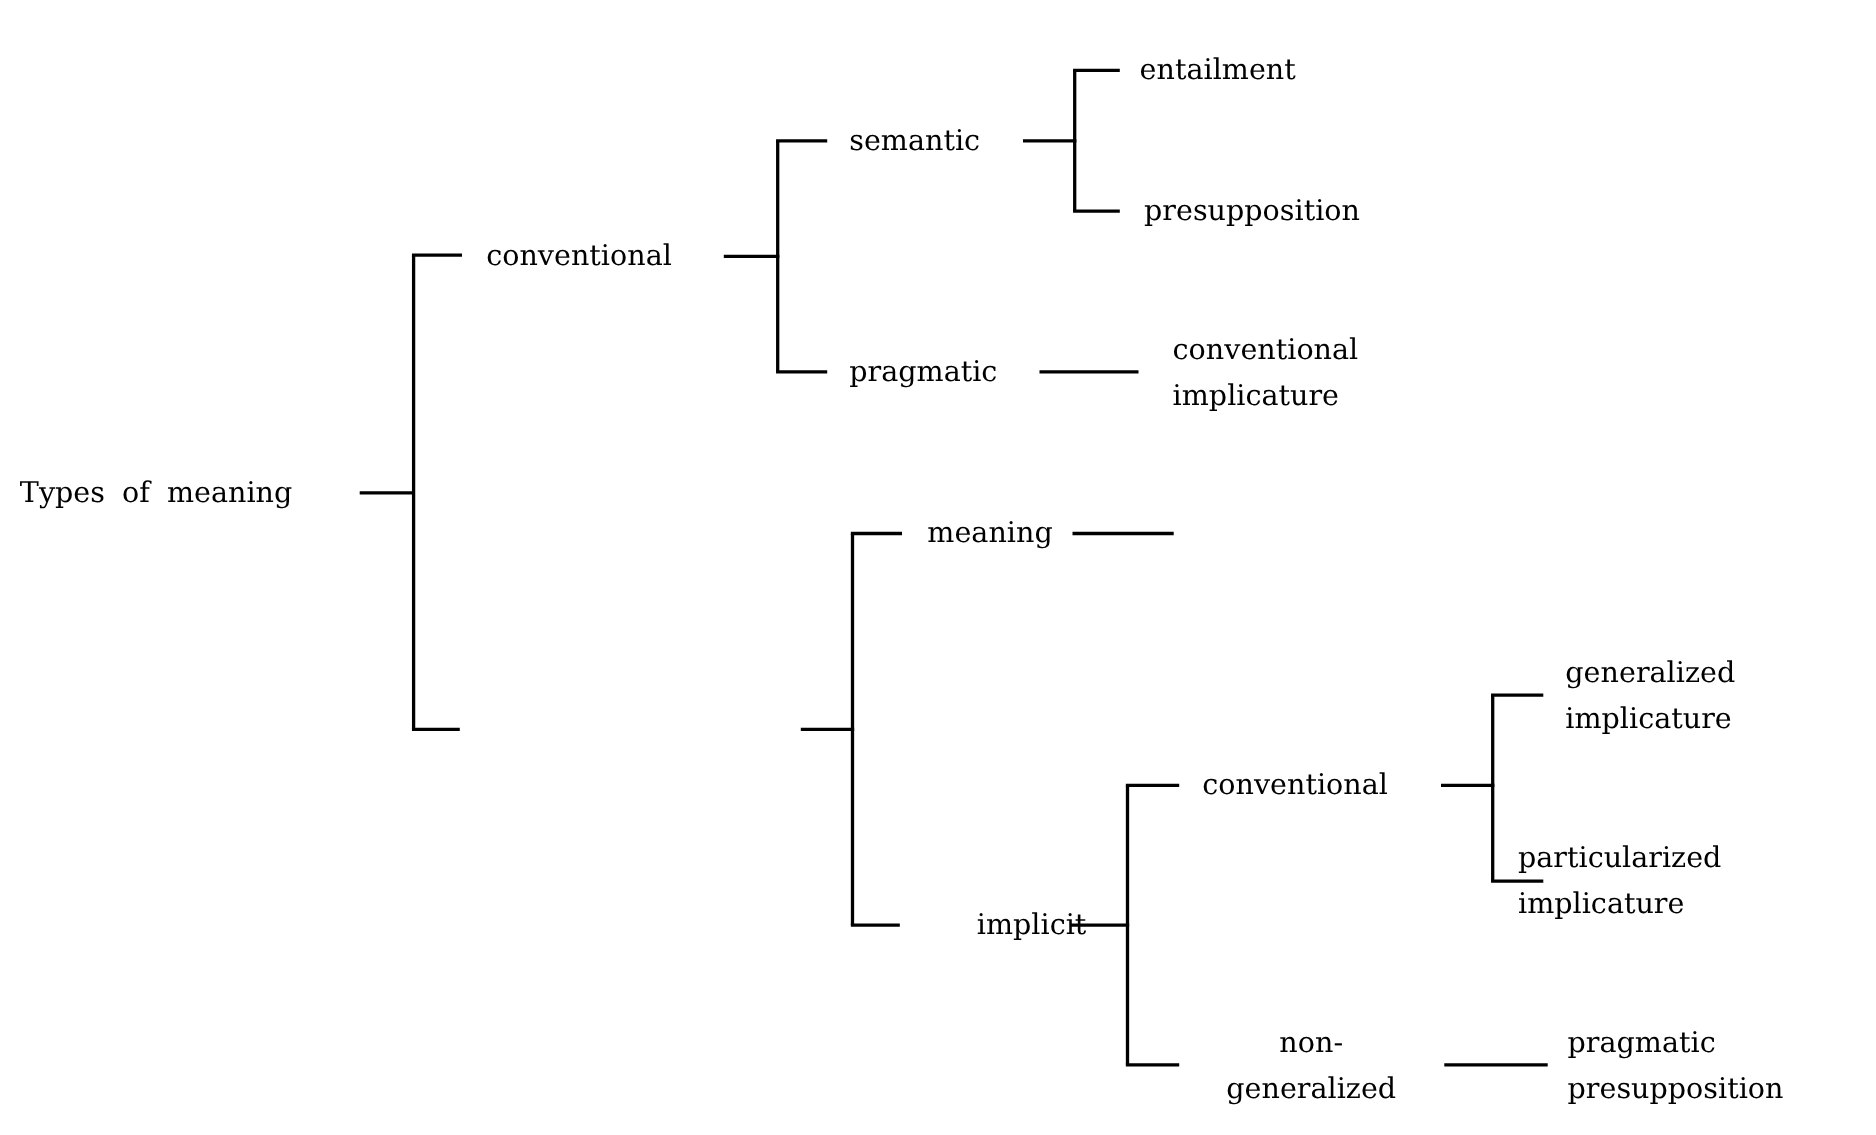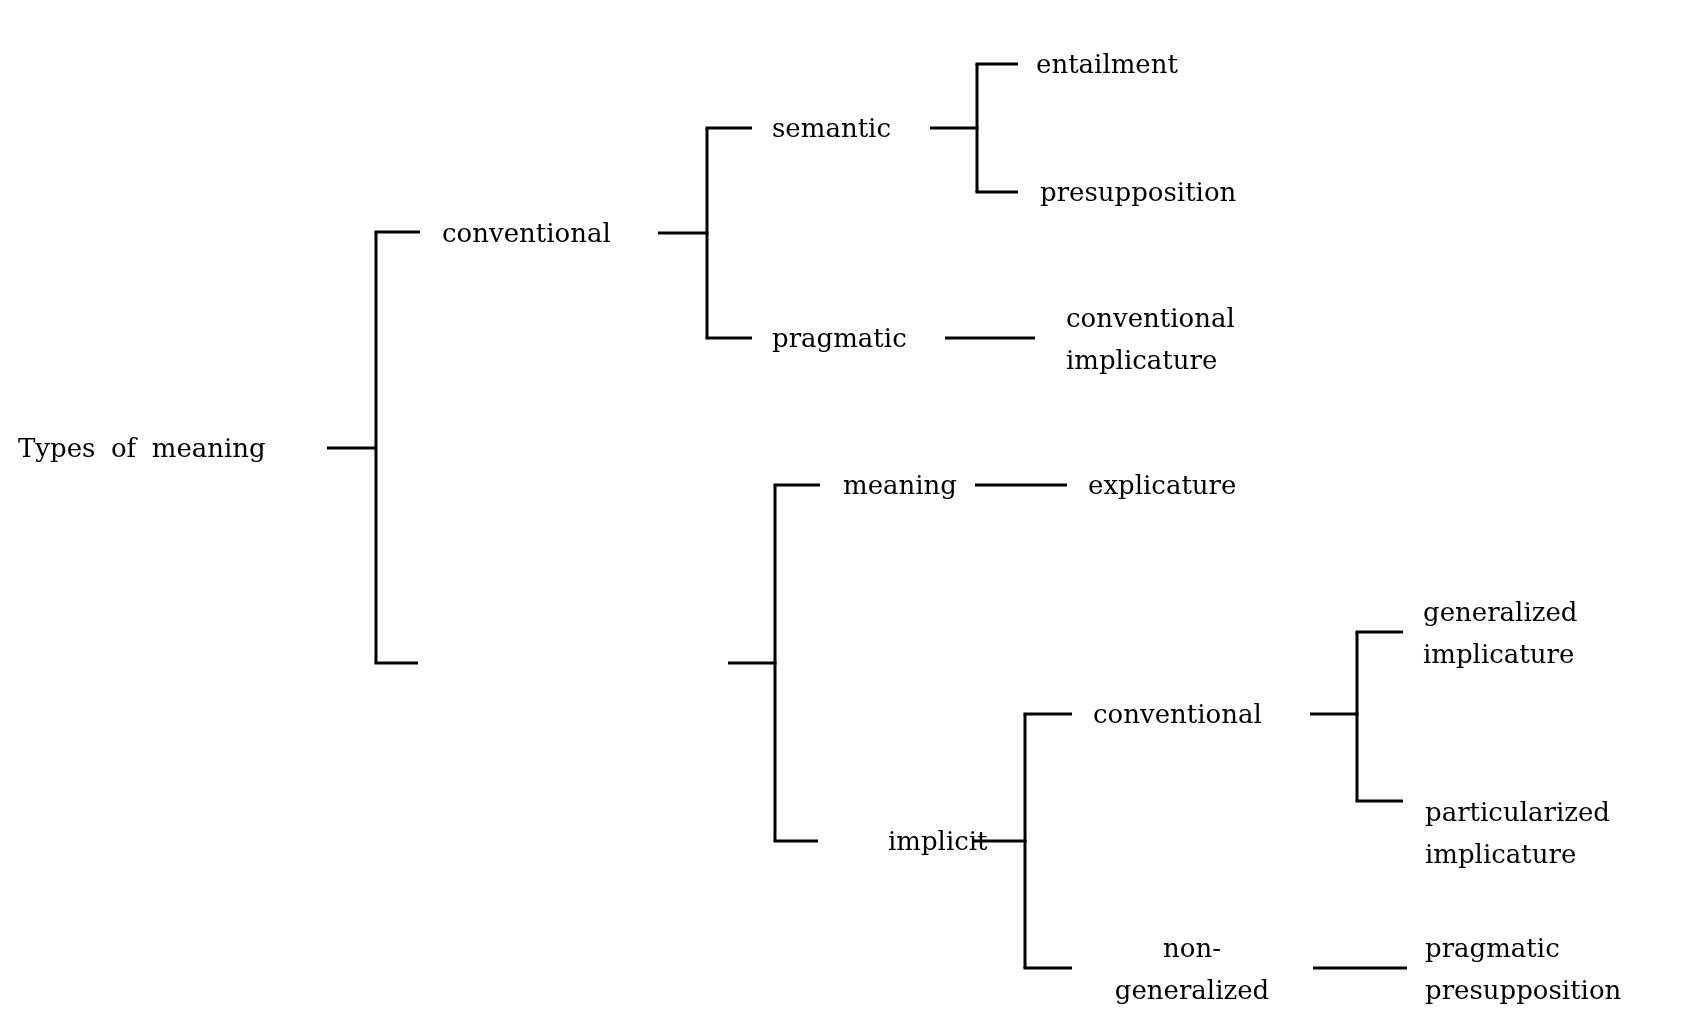--- a/index.html
+++ b/index.html
@@ -82,30 +82,29 @@
   <div class="lbl" style="left:1040px; top:171px;">presupposition</div>
 
   <div class="lbl" style="left:772px; top:317px;">pragmatic</div>
 
   <div class="lbl" style="left:1066px; top:297px;">conventional
 implicature</div>
 
 
   <div class="lbl" style="left:843px; top:464px;">meaning</div>
 
-  <div class="lbl" style="left:1088px; top:464px;">explicature</div>
 
   <div class="lbl" style="left:888px; top:820px;">implicit</div>
 
   <div class="lbl" style="left:1093px; top:693px;">conventional</div>
 
   <div class="lbl" style="left:1423px; top:591px;">generalized
 implicature</div>
 
-  <div class="lbl" style="left:1425px; top:759px;margin-top:32px;">particularized
+  <div class="lbl" style="left:1380px; top:759px;">particularized
 implicature</div>
 
   <div class="lbl center" style="left:1092px; top:927px; width:200px;">non-
 generalized</div>
 
   <div class="lbl" style="left:1425px; top:927px;">pragmatic
 presupposition</div>
 
 </div>
 

